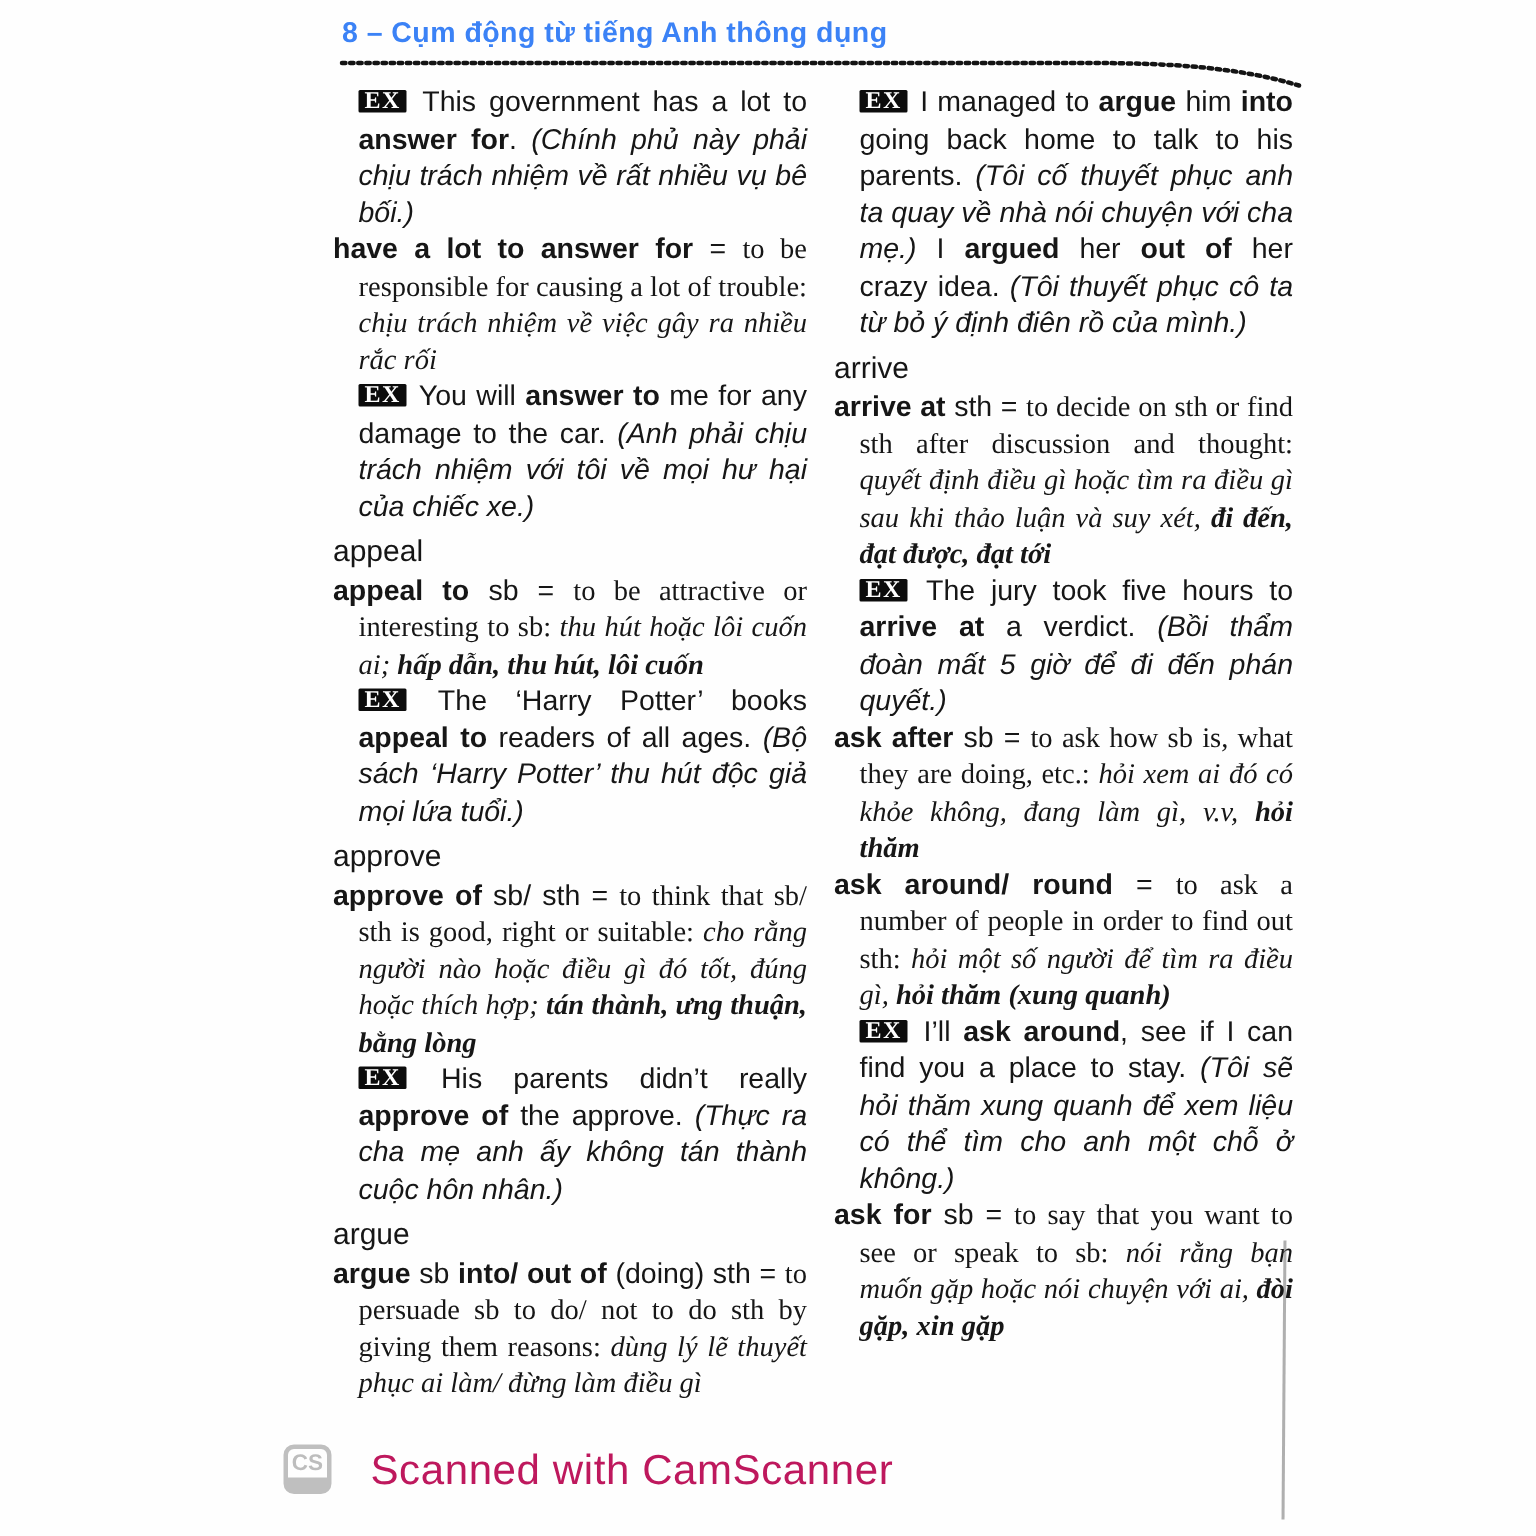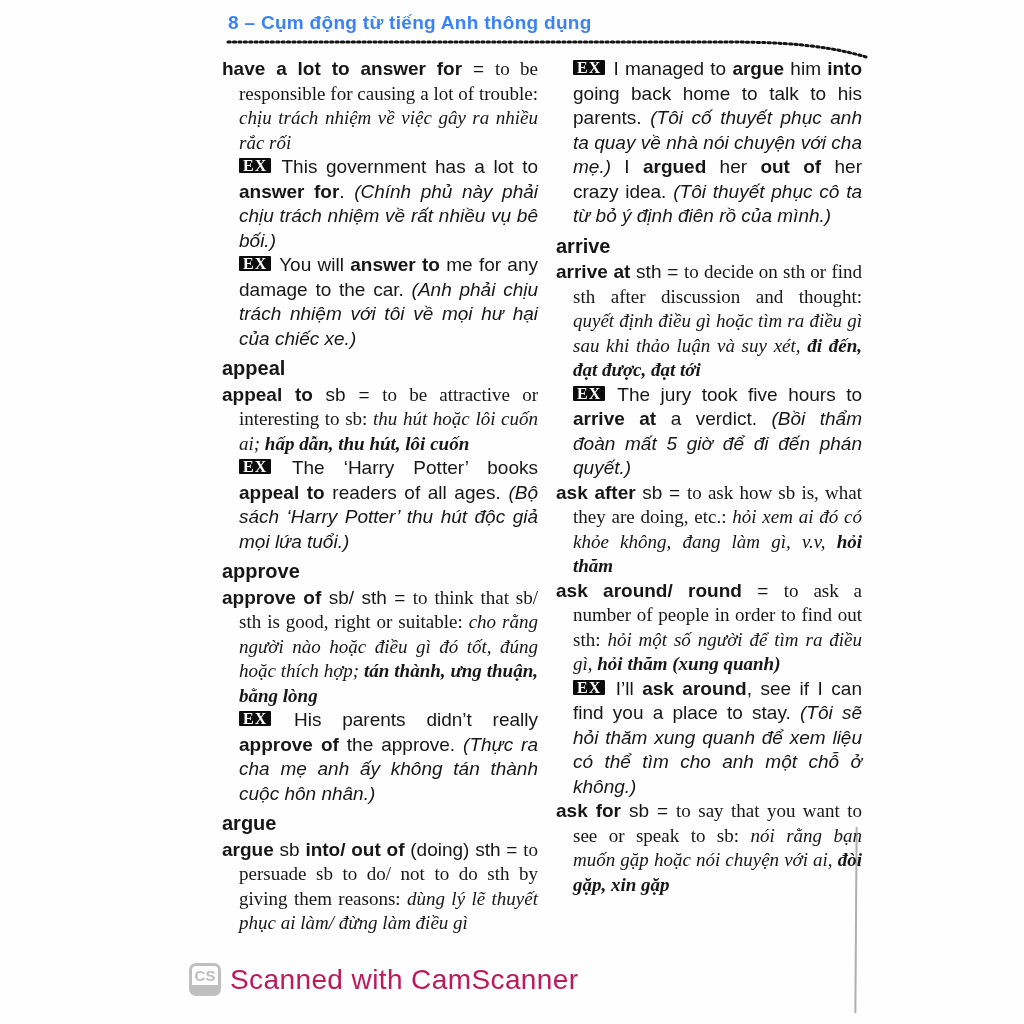--- a/index.html
+++ b/index.html
@@ -33,21 +33,21 @@
 
   .para{margin:0;}
   .para-section{
     font-family:"Liberation Sans",sans-serif;
     font-weight:700;font-size:20px;
     margin:5px 0 2px;text-align:left;
   }
   .para-entry{padding-left:17px;text-indent:-17px;}
   .para-example{padding-left:17px;}
 
-  .seg-sec{font-family:"Liberation Sans",sans-serif;font-weight:700;}
+  .seg-sec{font-family:"Liberation Sans",sans-serif;font-weight:400;}
   .seg-hw{font-family:"Liberation Sans",sans-serif;font-weight:700;}
   .seg-pat{font-family:"Liberation Sans",sans-serif;}
   .seg-en{font-family:"Liberation Serif",serif;}
   .seg-vi{font-family:"Liberation Serif",serif;font-style:italic;}
   .seg-vib{font-family:"Liberation Serif",serif;font-style:italic;font-weight:700;}
   .seg-ex{font-family:"Liberation Sans",sans-serif;}
   .seg-exb{font-family:"Liberation Sans",sans-serif;font-weight:700;}
   .seg-exvi{font-family:"Liberation Sans",sans-serif;font-style:italic;}
   .seg-badge{
     display:inline-block;
@@ -61,21 +61,21 @@
   }
 
   .page-edge-line{
     position:absolute;left:855px;top:827px;
     width:2px;height:186px;background:#6e6e6e;opacity:.55;
     transform:rotate(.4deg);
   }
 
   .watermark{
     position:absolute;left:189px;top:963px;
-    display:flex;align-items:center;gap:9px;
+    display:flex;align-items:center;gap:26px;
   }
   .cs-logo{
     box-sizing:content-box;
     width:26px;height:19px;
     border:3px solid #bfbfbf;border-bottom:11px solid #bfbfbf;
     border-radius:7px;
     color:#bdbdbd;font-weight:700;font-size:15px;
     display:flex;align-items:center;justify-content:center;
     font-family:"Liberation Sans",sans-serif;
   }
@@ -89,22 +89,22 @@
 
 <div class="page">
 
   <div class="page-header">8 – Cụm động từ tiếng Anh thông dụng</div>
 
   <svg class="dotted-rule" width="646" height="28" viewBox="0 0 646 28">
     <path d="M2,6 H500 C556,6 600,9 640,21" fill="none" stroke="#141414" stroke-width="3" stroke-dasharray="2.3,3.1" stroke-linecap="round"></path>
   </svg>
 
   <div class="col col-left">
+      <div class="para para-example"><span class="seg-badge">EX</span><span class="seg-ex"> This government has a lot to </span><span class="seg-exb">answer for</span><span class="seg-ex">. </span><span class="seg-exvi">(Chính phủ này phải chịu trách nhiệm về rất nhiều vụ bê bối.)</span></div>
       <div class="para para-entry"><span class="seg-hw">have a lot to answer for</span><span class="seg-pat"> = </span><span class="seg-en">to be responsible for causing a lot of trouble: </span><span class="seg-vi">chịu trách nhiệm về việc gây ra nhiều rắc rối</span></div>
-      <div class="para para-example"><span class="seg-badge">EX</span><span class="seg-ex"> This government has a lot to </span><span class="seg-exb">answer for</span><span class="seg-ex">. </span><span class="seg-exvi">(Chính phủ này phải chịu trách nhiệm về rất nhiều vụ bê bối.)</span></div>
       <div class="para para-example"><span class="seg-badge">EX</span><span class="seg-ex"> You will </span><span class="seg-exb">answer to</span><span class="seg-ex"> me for any damage to the car. </span><span class="seg-exvi">(Anh phải chịu trách nhiệm với tôi về mọi hư hại của chiếc xe.)</span></div>
       <div class="para para-section"><span class="seg-sec">appeal</span></div>
       <div class="para para-entry"><span class="seg-hw">appeal to</span><span class="seg-pat"> sb = </span><span class="seg-en">to be attractive or interesting to sb: </span><span class="seg-vi">thu hút hoặc lôi cuốn ai; </span><span class="seg-vib">hấp dẫn, thu hút, lôi cuốn</span></div>
       <div class="para para-example"><span class="seg-badge">EX</span><span class="seg-ex"> The ‘Harry Potter’ books </span><span class="seg-exb">appeal to</span><span class="seg-ex"> readers of all ages. </span><span class="seg-exvi">(Bộ sách ‘Harry Potter’ thu hút độc giả mọi lứa tuổi.)</span></div>
       <div class="para para-section"><span class="seg-sec">approve</span></div>
       <div class="para para-entry"><span class="seg-hw">approve of</span><span class="seg-pat"> sb/ sth = </span><span class="seg-en">to think that sb/ sth is good, right or suitable: </span><span class="seg-vi">cho rằng người nào hoặc điều gì đó tốt, đúng hoặc thích hợp; </span><span class="seg-vib">tán thành, ưng thuận, bằng lòng</span></div>
       <div class="para para-example"><span class="seg-badge">EX</span><span class="seg-ex"> His parents didn’t really </span><span class="seg-exb">approve of</span><span class="seg-ex"> the approve. </span><span class="seg-exvi">(Thực ra cha mẹ anh ấy không tán thành cuộc hôn nhân.)</span></div>
       <div class="para para-section"><span class="seg-sec">argue</span></div>
       <div class="para para-entry"><span class="seg-hw">argue</span><span class="seg-pat"> sb </span><span class="seg-hw">into/ out of</span><span class="seg-pat"> (doing) sth = </span><span class="seg-en">to persuade sb to do/ not to do sth by giving them reasons: </span><span class="seg-vi">dùng lý lẽ thuyết phục ai làm/ đừng làm điều gì</span></div>
     </div>

